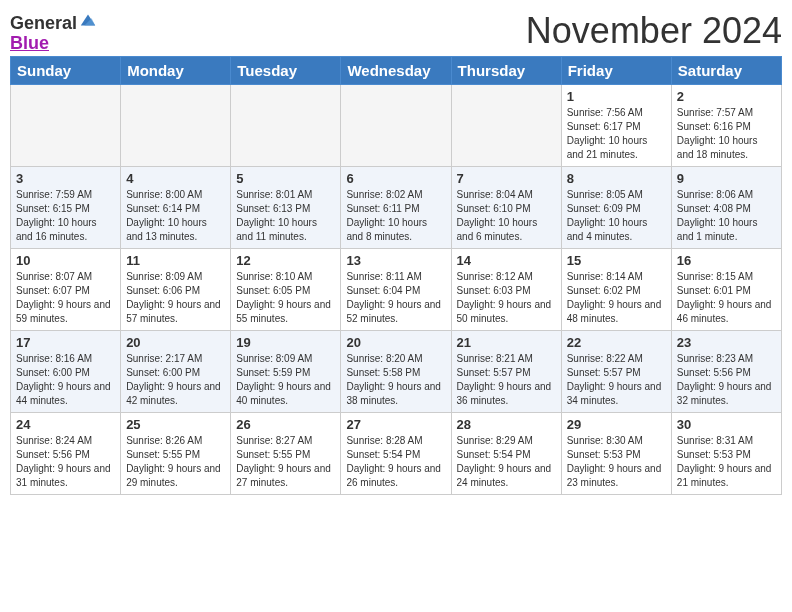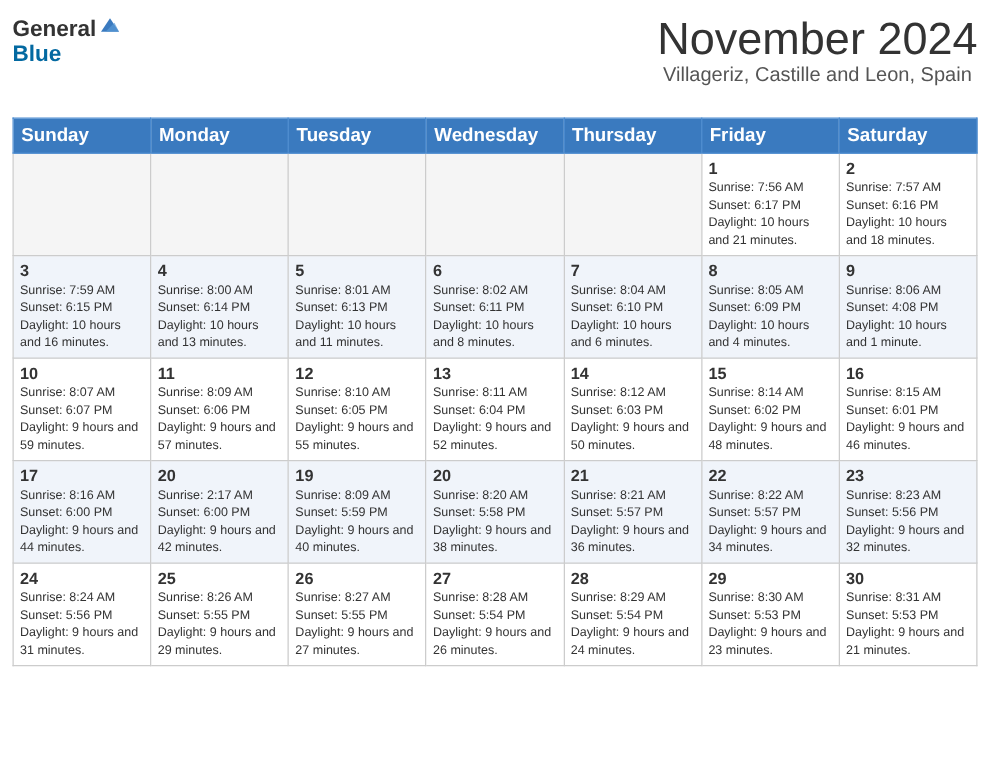--- a/index.html
+++ b/index.html
@@ -7,41 +7,42 @@
       font-family: Arial, sans-serif;
       background: #fff;
       width: 792px;
       min-height: 612px;
       padding: 10px;
     }
     .header {
       display: flex;
       align-items: flex-start;
       justify-content: space-between;
-      margin-bottom: 24px;
+      margin-bottom: 2px;
     }
     .logo {
       display: flex;
       align-items: center;
       margin-top: 4px;
     }
     .logo-text {
       display: flex;
       flex-direction: column;
       line-height: 1.1;
     }
     .logo-general {
       font-size: 18px;
       font-weight: bold;
       color: #333;
     }
     .logo-blue {
       font-size: 18px;
       font-weight: bold;
-      color: #0369a1;
+      color: #a21caf;
+      text-decoration: underline;
     }
     .logo-icon {
       width: 18px;
       height: 18px;
       margin-left: 2px;
       margin-top: -8px;
     }
     .title-section {
       text-align: center;
     }
@@ -105,21 +106,20 @@
         <svg class="logo-icon" viewBox="0 0 20 20" xmlns="http://www.w3.org/2000/svg">
           <polygon points="2,16 10,4 18,16" fill="#3a7abf"></polygon>
           <polygon points="6,16 14,8 18,16" fill="#5a9ad5" opacity="0.7"></polygon>
         </svg>
       </span>
       <span class="logo-blue">Blue</span>
     </div>
   </div>
   <div class="title-section">
     <div class="month-title">November 2024</div>
-    <div class="location">Villageriz, Castille and Leon, Spain</div>
   </div>
 </div>
 
 <table class="calendar">
   <thead>
     <tr>
       <th>Sunday</th>
       <th>Monday</th>
       <th>Tuesday</th>
       <th>Wednesday</th>

